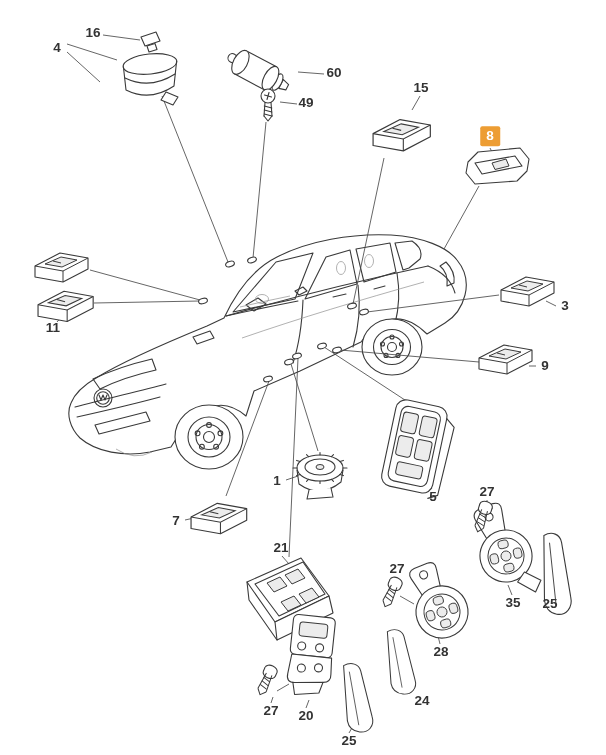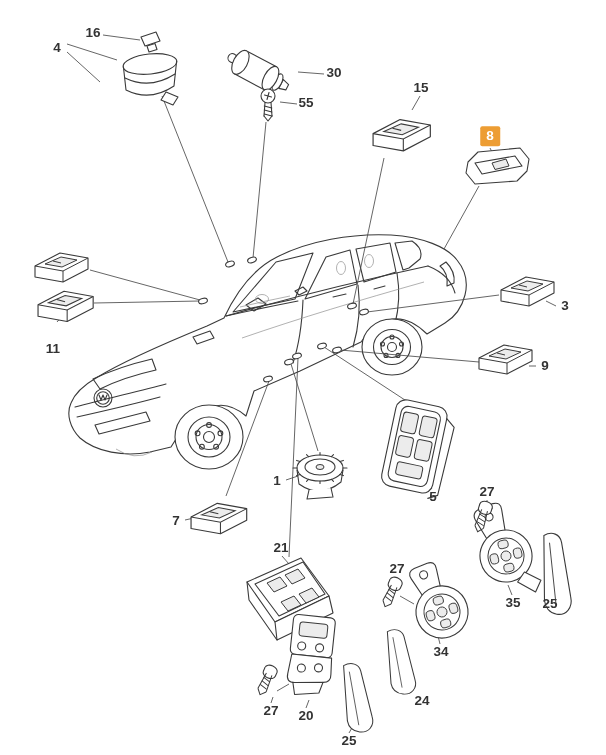--- a/index.html
+++ b/index.html
@@ -215,33 +215,33 @@
     <circle class="fw" cx="29" cy="31" r="4"></circle>
     <path class="fw" d="M2,40 L0,60 Q-1,69 8,68 L36,65 Q44,64 43,56 L42,40 Z"></path>
     <circle class="ln" cx="13" cy="53" r="4"></circle>
     <circle class="ln" cx="30" cy="51" r="4"></circle>
     <path class="ln" d="M6,68 L9,80 L33,76 L36,65"></path>
   </g>
 </svg>
 
   <div class="callout" style="left:93px;top:33px">16</div>
   <div class="callout" style="left:57px;top:48px">4</div>
-  <div class="callout" style="left:334px;top:73px">30</div>
-  <div class="callout" style="left:306px;top:103px">55</div>
+  <div class="callout" style="left:334px;top:73px">60</div>
+  <div class="callout" style="left:306px;top:103px">49</div>
   <div class="callout" style="left:421px;top:88px">15</div>
   <div class="callout hl" style="left:490px;top:136px">8</div>
-  <div class="callout" style="left:53px;top:349px">11</div>
+  <div class="callout" style="left:53px;top:328px">11</div>
   <div class="callout" style="left:565px;top:306px">3</div>
   <div class="callout" style="left:545px;top:366px">9</div>
   <div class="callout" style="left:277px;top:481px">1</div>
   <div class="callout" style="left:433px;top:497px">5</div>
   <div class="callout" style="left:176px;top:521px">7</div>
   <div class="callout" style="left:281px;top:548px">21</div>
   <div class="callout" style="left:487px;top:492px">27</div>
   <div class="callout" style="left:513px;top:603px">35</div>
   <div class="callout" style="left:550px;top:604px">25</div>
   <div class="callout" style="left:397px;top:569px">27</div>
-  <div class="callout" style="left:441px;top:652px">34</div>
+  <div class="callout" style="left:441px;top:652px">28</div>
   <div class="callout" style="left:422px;top:701px">24</div>
   <div class="callout" style="left:306px;top:716px">20</div>
   <div class="callout" style="left:271px;top:711px">27</div>
   <div class="callout" style="left:349px;top:741px">25</div>
 </div>
 
 </body></html>

